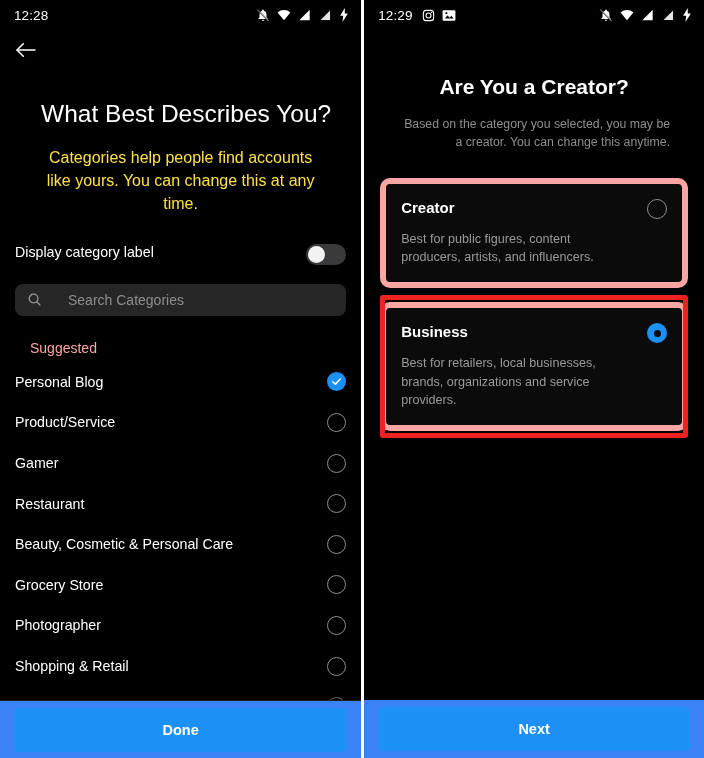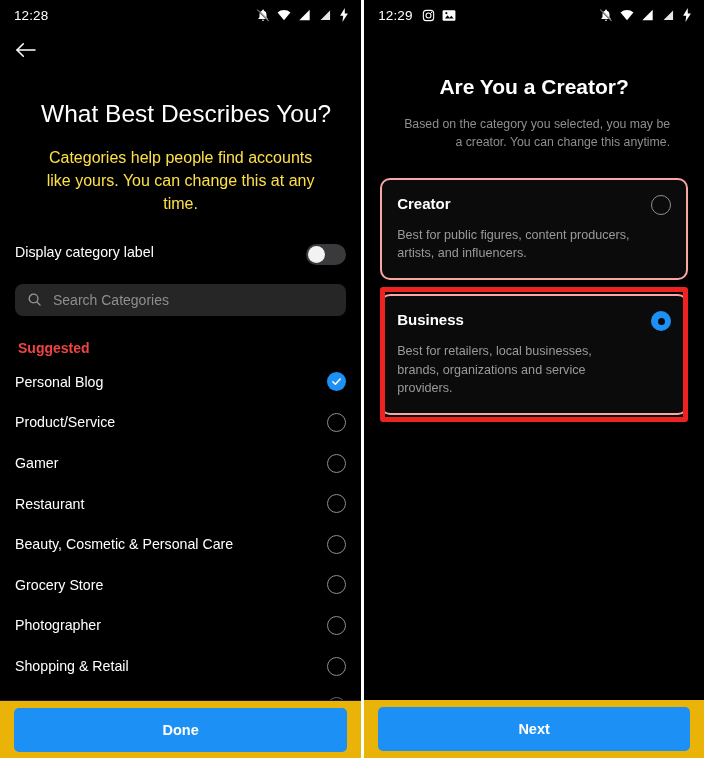--- a/index.html
+++ b/index.html
@@ -41,47 +41,47 @@
     padding:0 15px; margin-top:28px; height:26px;
   }
   .toggle-label { color:#fff; font-size:14.2px; }
   .switch { width:40px; height:21px; border-radius:11px; background:#3a3a3c; position:relative; }
   .switch .knob {
     position:absolute; top:2px; left:2px; width:17px; height:17px;
     border-radius:50%; background:#f2f2f2;
   }
   .searchbar {
     margin:14px 15px 16px; height:32px; background:#262626;
-    border-radius:8px; display:flex; align-items:center; padding:0 12px; gap:11px;
+    border-radius:8px; display:flex; align-items:center; padding:0 12px; gap:26px;
   }
   .search-ph { color:#8e8e8e; font-size:14px; }
   .section-head {
-    color:#ef4444; font-size:14px; font-weight:700;
-    padding:0 18px; margin-top:24px;
+    color:#fca5a5; font-size:14px; font-weight:400;
+    padding:0 30px; margin-top:24px;
   }
   .cat-list { margin-top:6px; }
   .cat-row {
     display:flex; align-items:center; justify-content:space-between;
     padding:0 15px; height:40.6px;
   }
   .cat-label { color:#fff; font-size:14.2px; }
   .radio-empty {
     width:19px; height:19px; border-radius:50%;
     border:1.4px solid #8e8e8e; flex:0 0 19px;
   }
   .radio-checked {
     width:19px; height:19px; border-radius:50%; background:#1d90f5;
     flex:0 0 19px; display:flex; align-items:center; justify-content:center;
   }
   .cat-row.last { opacity:.72; }
 
   
   .cta-wrap {
     position:absolute; left:0; right:0; bottom:0; height:58px;
-    background:#eab308; display:flex; align-items:center; padding:0 14px;
+    background:#3b82f6; display:flex; align-items:center; padding:0 14px;
     border-top:1px solid #1c1c1c;
     justify-content:center;
   }
   .cta {
     width:100%; height:44px; background:#1d90f5; border-radius:5px;
     color:#fff; font-size:14.5px; font-weight:700;
     display:flex; align-items:center; justify-content:center;
     border:none; cursor:pointer; font-family:inherit;
   }
 
@@ -89,21 +89,21 @@
   .title-right {
     text-align:center; color:#fff; font-size:21px; font-weight:700;
     margin-top:45px;
   }
   .subtitle-right {
     text-align:right; color:#8e8e8e; font-size:12.3px; line-height:1.5;
     margin:16px auto 0; max-width:272px;
   }
   .cards { margin-top:26px; padding:0 16px; position:relative; }
   .card {
-    border:2px solid #fca5a5; border-radius:10px;
+    border:6px solid #fca5a5; border-radius:10px;
     padding:15px 15px 16px; background:#0b0b0b; position:relative;
   }
   .card-head {
     display:flex; align-items:flex-start; justify-content:space-between;
   }
   .card-title { color:#fff; font-size:15px; font-weight:700; }
   .card-desc {
     color:#9a9a9a; font-size:12.6px; line-height:1.45;
     margin-top:11px; padding-right:40px;
   }

